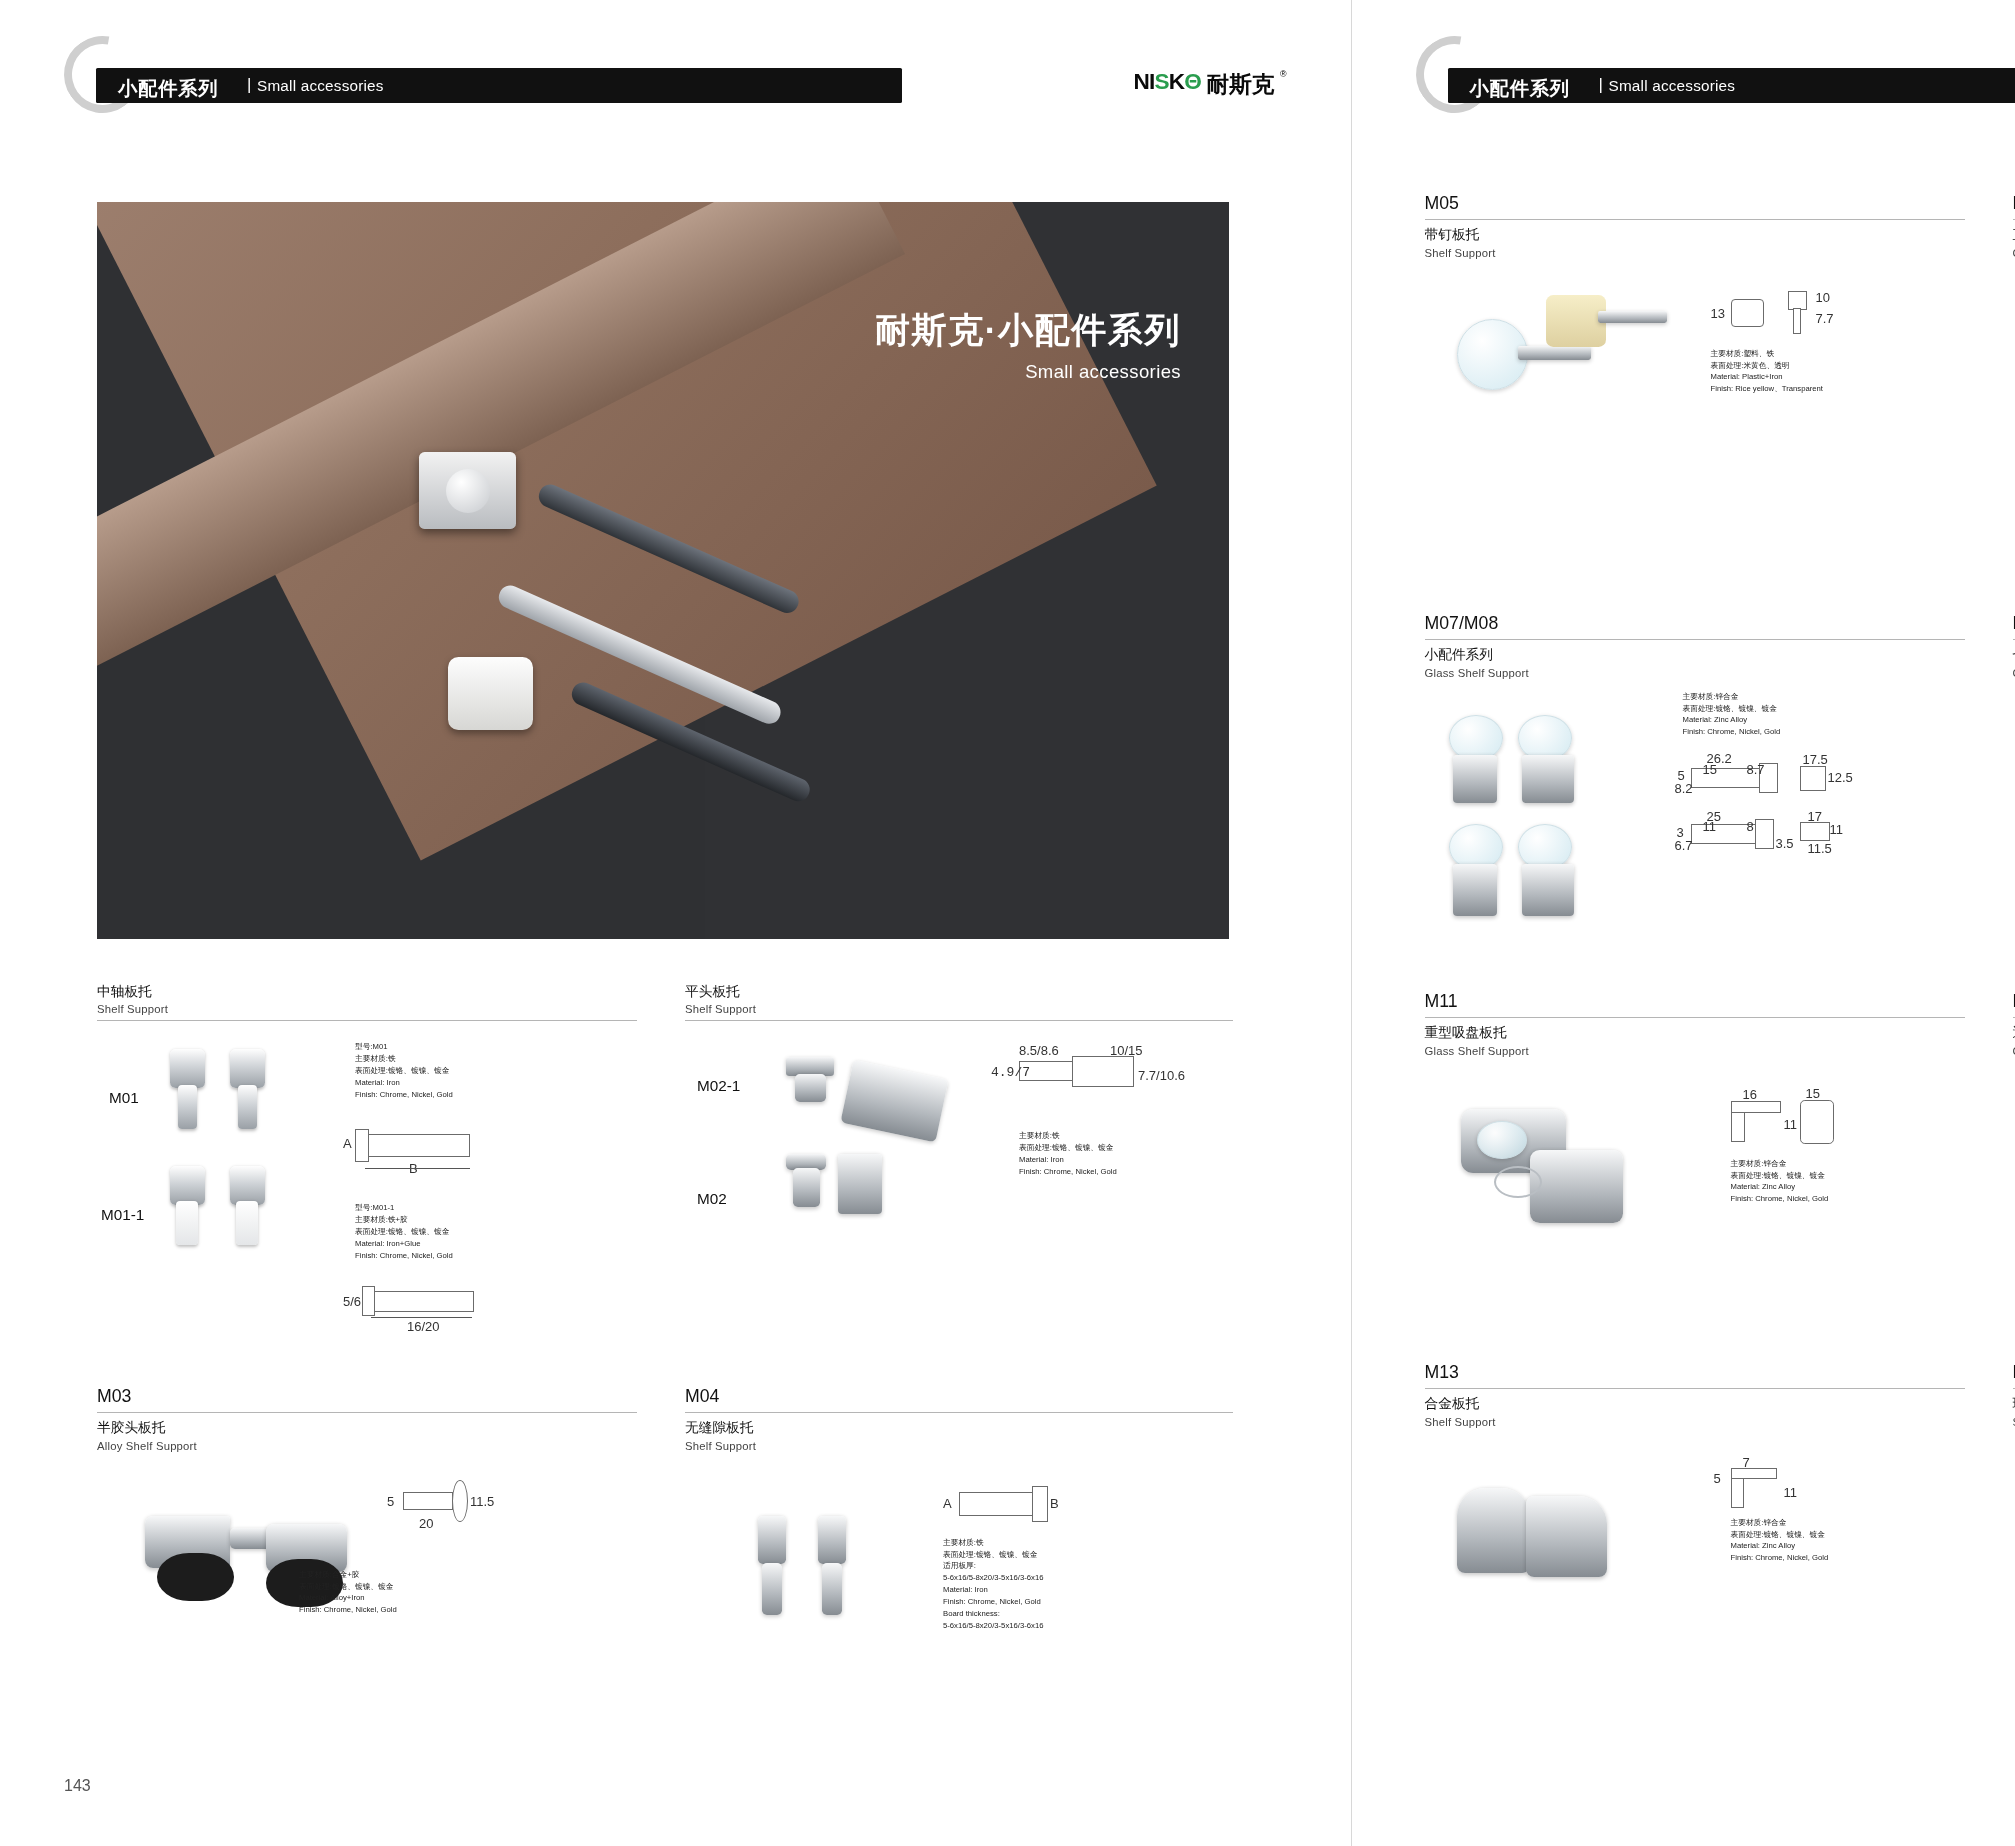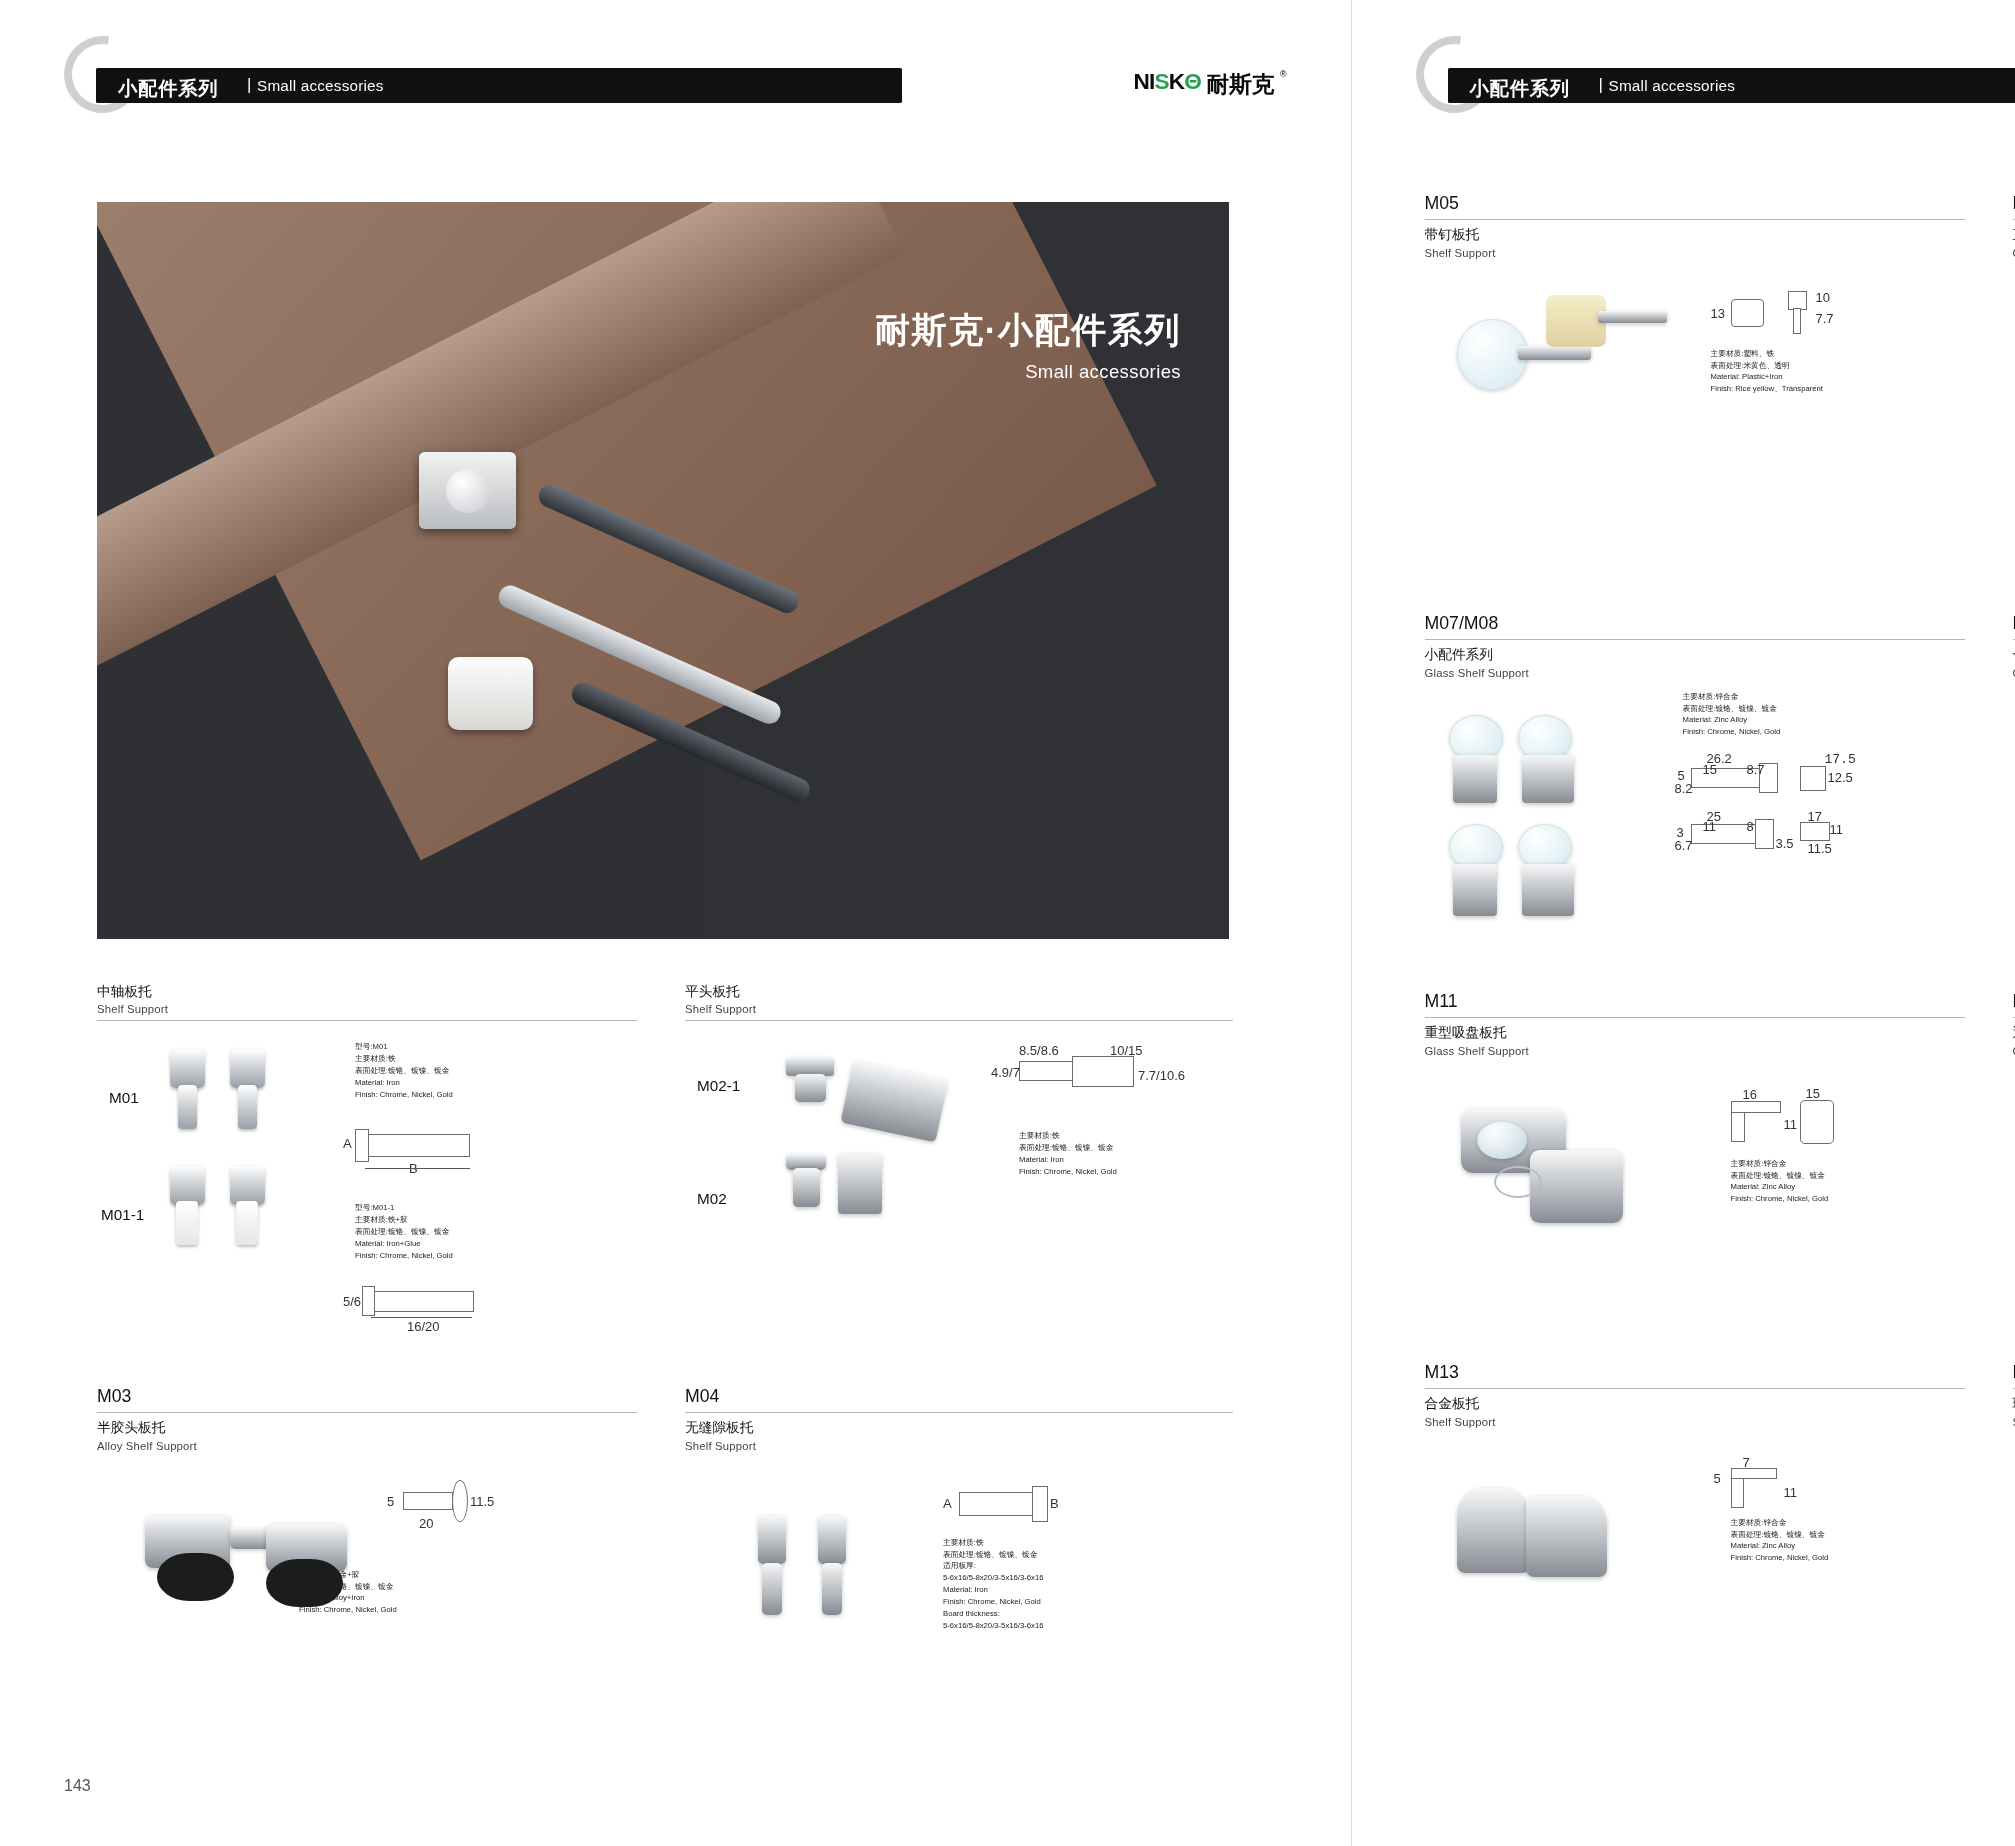--- a/index.html
+++ b/index.html
@@ -189,21 +189,21 @@
 
         <div class="metal" style="left:101px;top:121px;width:40px;height:16px;"></div>
         <div class="metal" style="left:108px;top:135px;width:26.6px;height:39px;"></div>
         <div class="metal" style="left:153px;top:121px;width:44px;height:60px;border-radius:4px;"></div>
         <div class="lbl" style="position:absolute;left:12px;top:157px;">M02</div>
 
         <div class="dbox" style="left:334px;top:28px;width:52px;height:17.7px;"></div>
         <div class="dbox" style="left:387px;top:22.6px;width:60px;height:29px;"></div>
         <div class="dim" style="left:334px;top:9.7px;">8.5/8.6</div>
         <div class="dim" style="left:425px;top:9.7px;">10/15</div>
-        <div class="dim" style="left:306px;top:32px;">4.9/7</div>
+        <div class="dim" style="left:306px;top:32px;font-family:Liberation Mono, monospace;">4.9/7</div>
         <div class="dim" style="left:453px;top:35px;">7.7/10.6</div>
         <div class="spec" style="position:absolute;left:334px;top:97px;width:258px;">主要材质:铁
 表面处理:镀铬、镀镍、镀金
 Material:  Iron
 Finish: Chrome, Nickel, Gold</div>
       </div>
     </div>
 
     <div class="sect" style="left:685px;top:1386px;width:548px;">
       <div class="rule">
@@ -315,21 +315,21 @@
 Finish: Chrome, Nickel, Gold</div>
 
         <div class="dbox" style="left:266px;top:77px;width:69px;height:18.5px;"></div>
         <div class="dbox" style="left:334px;top:72px;width:17.7px;height:28px;"></div>
         <div class="dim" style="left:282px;top:60px;">26.2</div>
         <div class="dim" style="left:278px;top:71px;">15</div>
         <div class="dim" style="left:322px;top:71px;">8.7</div>
         <div class="dim" style="left:253px;top:77px;">5</div>
         <div class="dim" style="left:250px;top:90px;">8.2</div>
         <div class="dbox" style="left:375px;top:75px;width:24px;height:23.4px;"></div>
-        <div class="dim" style="left:400px;top:61px;font-family:Liberation Mono, monospace;">17.5</div>
+        <div class="dim" style="left:378px;top:61px;">17.5</div>
         <div class="dim" style="left:403px;top:79px;">12.5</div>
 
         <div class="dbox" style="left:266px;top:133px;width:64px;height:18.5px;"></div>
         <div class="dbox" style="left:330px;top:128px;width:17.7px;height:28px;"></div>
         <div class="dim" style="left:282px;top:118px;">25</div>
         <div class="dim" style="left:278px;top:128px;">11</div>
         <div class="dim" style="left:322px;top:128px;">8</div>
         <div class="dim" style="left:252px;top:134px;">3</div>
         <div class="dim" style="left:250px;top:147px;text-align:right;">6.7</div>
         <div class="dim" style="left:351px;top:145px;">3.5</div>

